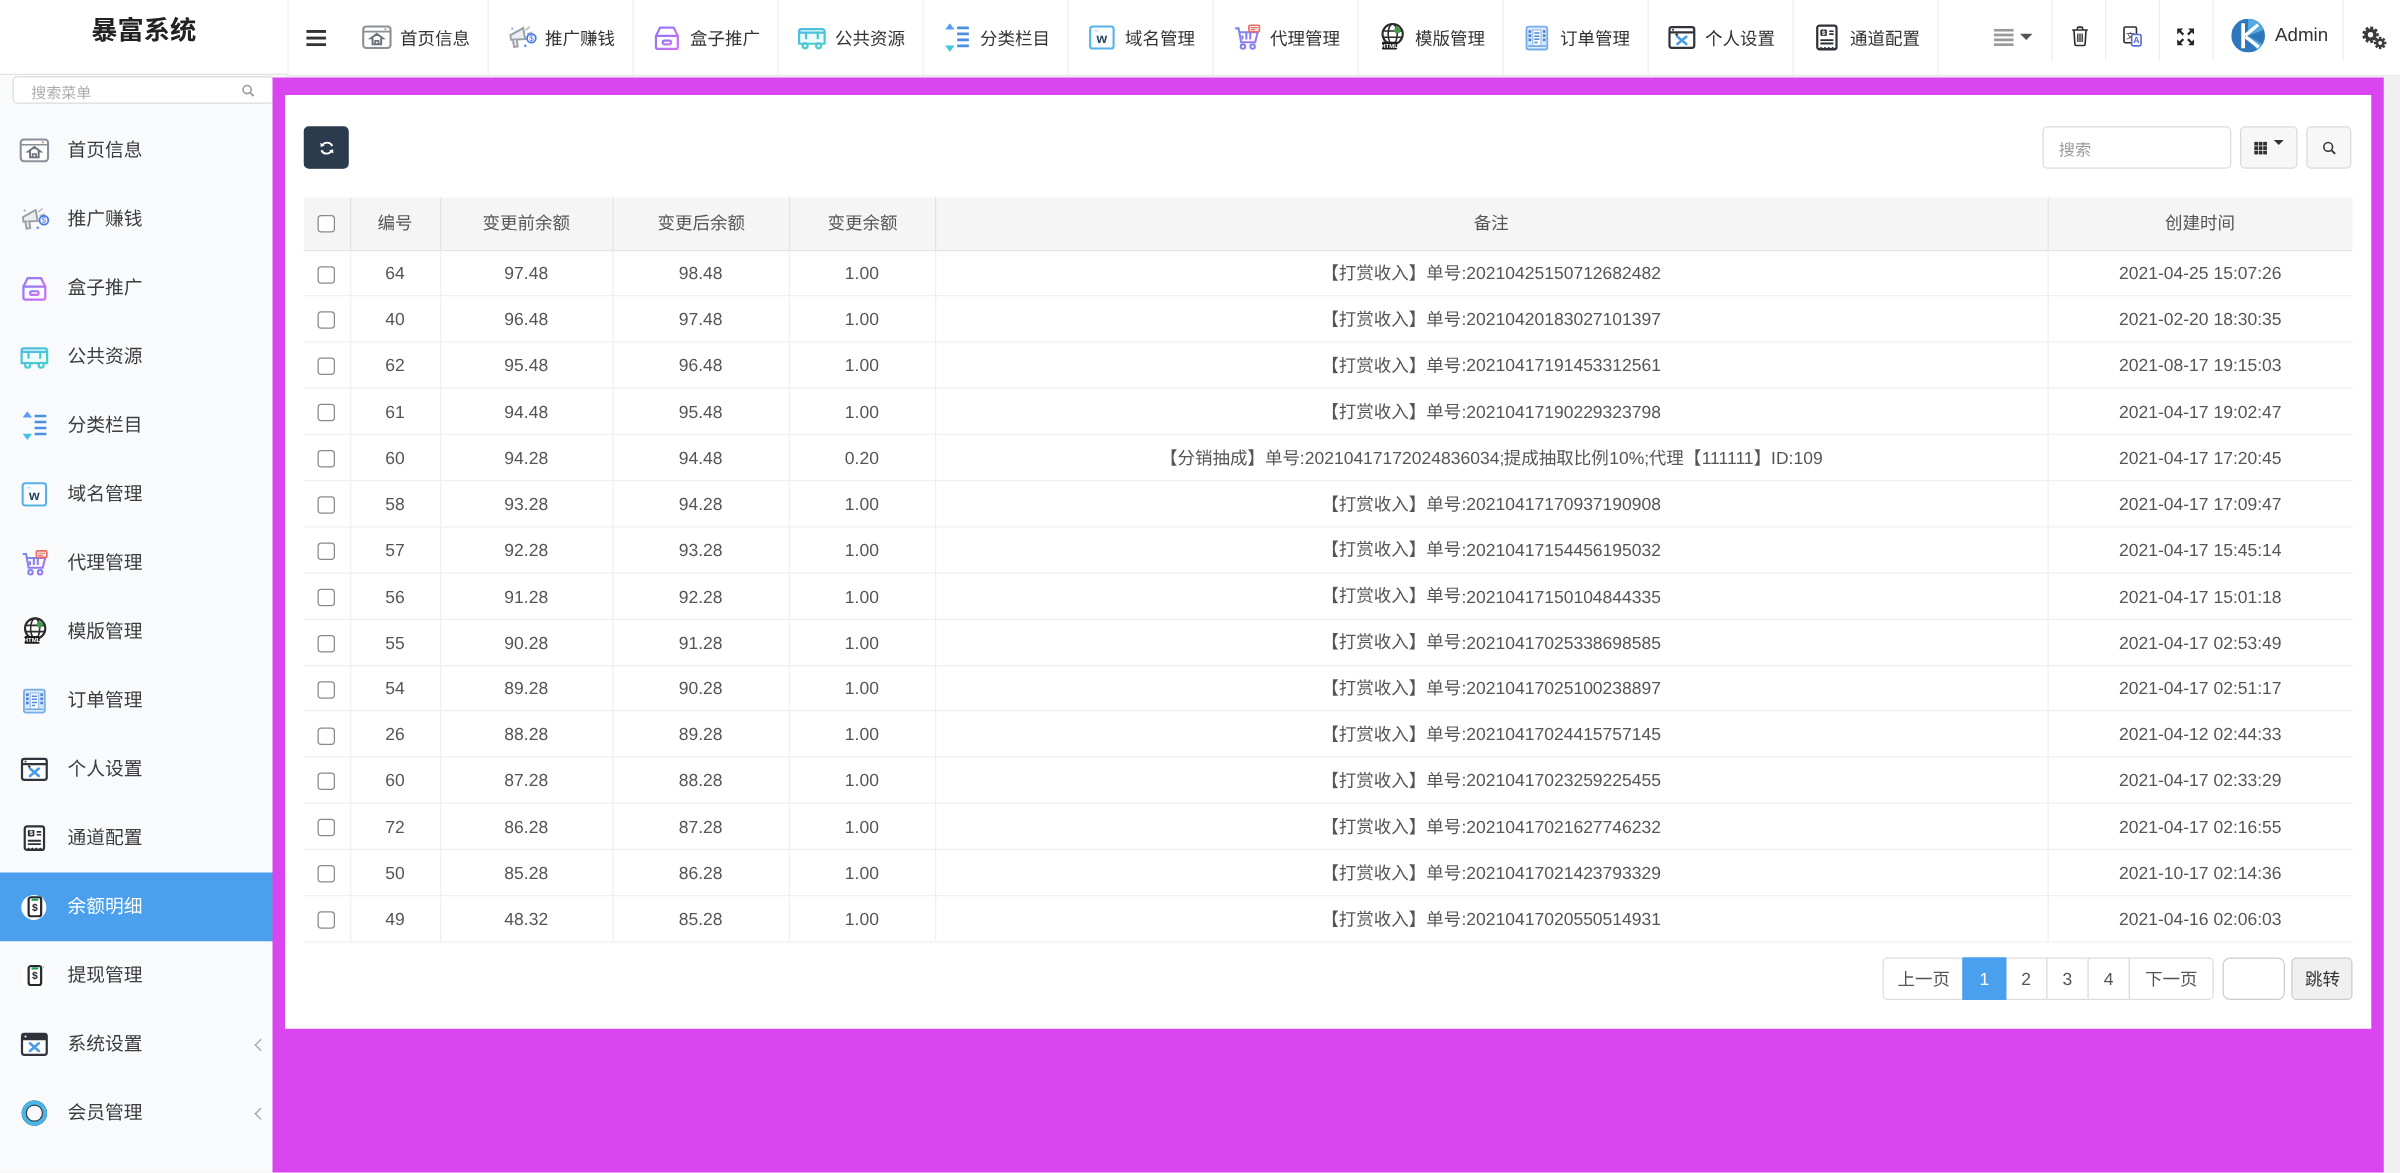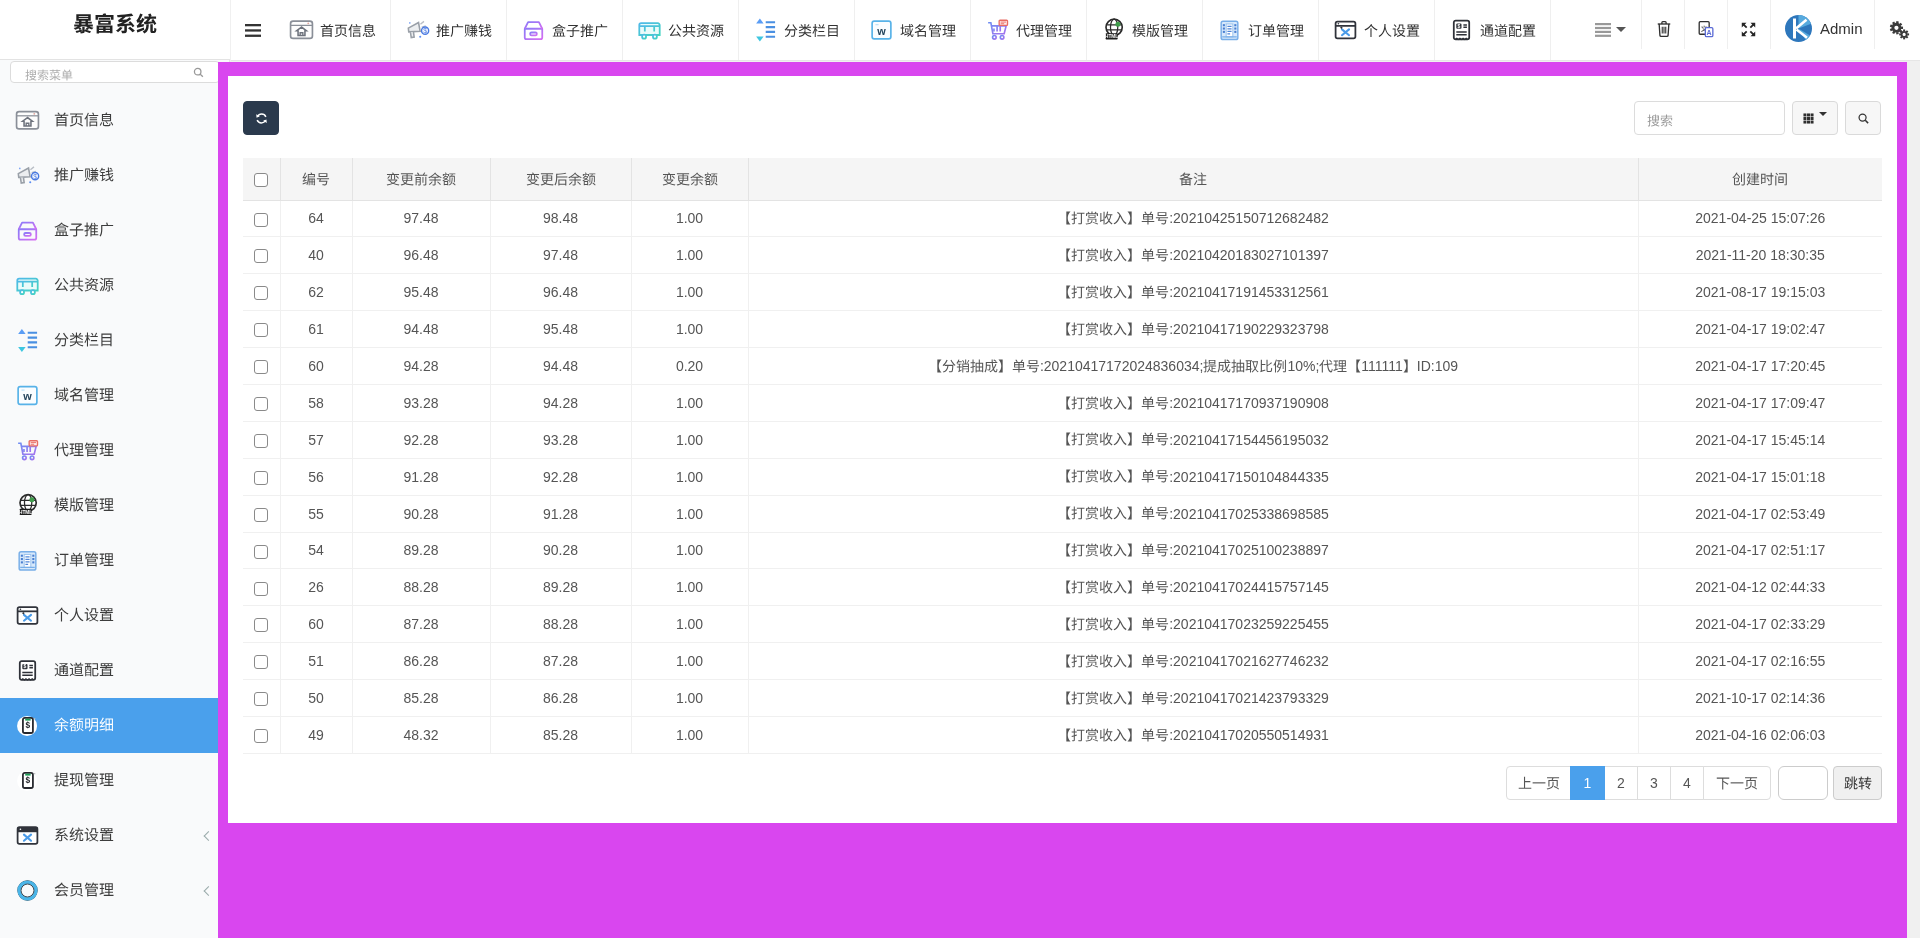--- a/index.html
+++ b/index.html
@@ -874,21 +874,21 @@
                   <use href="#r3010"></use>
                   <use href="#r6253" x="1000"></use>
                   <use href="#r8D4F" x="2000"></use>
                   <use href="#r6536" x="3000"></use>
                   <use href="#r5165" x="4000"></use>
                   <use href="#r3011" x="5000"></use>
                   <use href="#r5355" x="6000"></use>
                   <use href="#r53F7" x="7000"></use>
                 </g>
               </svg><span>:20210420183027101397</span></td>
-            <td>2021-11-20 18:30:35</td>
+            <td>2021-02-20 18:30:35</td>
           </tr>
           <tr>
             <td><span class="ck"></span></td>
             <td>62</td>
             <td>95.48</td>
             <td>96.48</td>
             <td>1.00</td>
             <td><svg class="z" style="width:112.0px;height:14px;" viewBox="0 -880 8000 1000" fill="#555">
                 <g transform="scale(1,-1)">
                   <use href="#r3010"></use>
@@ -1097,21 +1097,21 @@
                   <use href="#r5165" x="4000"></use>
                   <use href="#r3011" x="5000"></use>
                   <use href="#r5355" x="6000"></use>
                   <use href="#r53F7" x="7000"></use>
                 </g>
               </svg><span>:20210417023259225455</span></td>
             <td>2021-04-17 02:33:29</td>
           </tr>
           <tr>
             <td><span class="ck"></span></td>
-            <td>51</td>
+            <td>72</td>
             <td>86.28</td>
             <td>87.28</td>
             <td>1.00</td>
             <td><svg class="z" style="width:112.0px;height:14px;" viewBox="0 -880 8000 1000" fill="#555">
                 <g transform="scale(1,-1)">
                   <use href="#r3010"></use>
                   <use href="#r6253" x="1000"></use>
                   <use href="#r8D4F" x="2000"></use>
                   <use href="#r6536" x="3000"></use>
                   <use href="#r5165" x="4000"></use>

